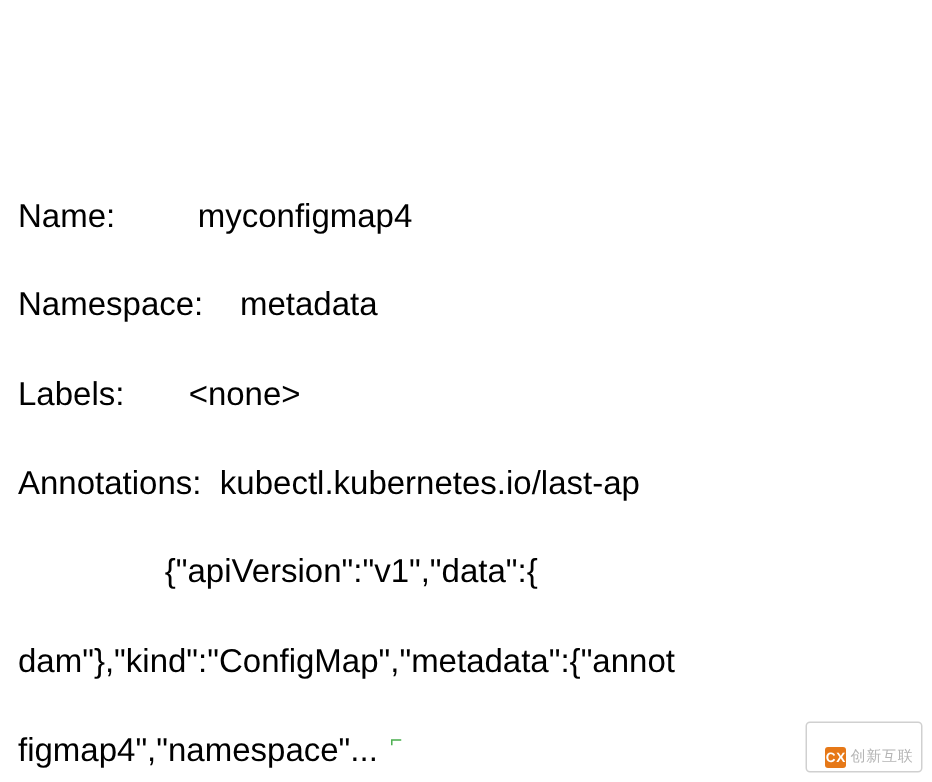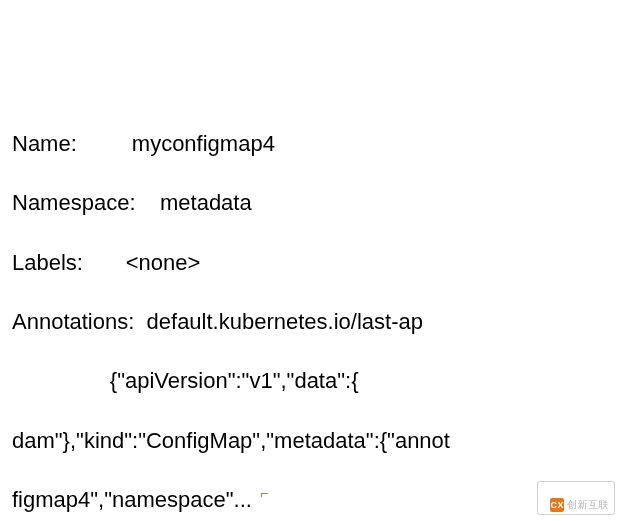--- a/index.html
+++ b/index.html
@@ -56,21 +56,21 @@
     }
   </style>
 </head>
 <body>
 
 
 
 <div class="line"><span>Name:</span>         <span>myconfigmap4</span></div>
 <div class="line"><span>Namespace:</span>    <span>metadata</span></div>
 <div class="line"><span>Labels:</span>       <span>&lt;none&gt;</span></div>
-<div class="line"><span>Annotations:</span>  <span>default.kubernetes.io/last-ap</span></div>
+<div class="line"><span>Annotations:</span>  <span>kubectl.kubernetes.io/last-ap</span></div>
 <div class="line">                <span>{"apiVersion":"v1","data":{</span></div>
 <div class="line">dam"},"kind":"ConfigMap","metadata":{"annot</div>
 <div class="line">figmap4","namespace"...</div>
 
 
 
 
 
 
 

